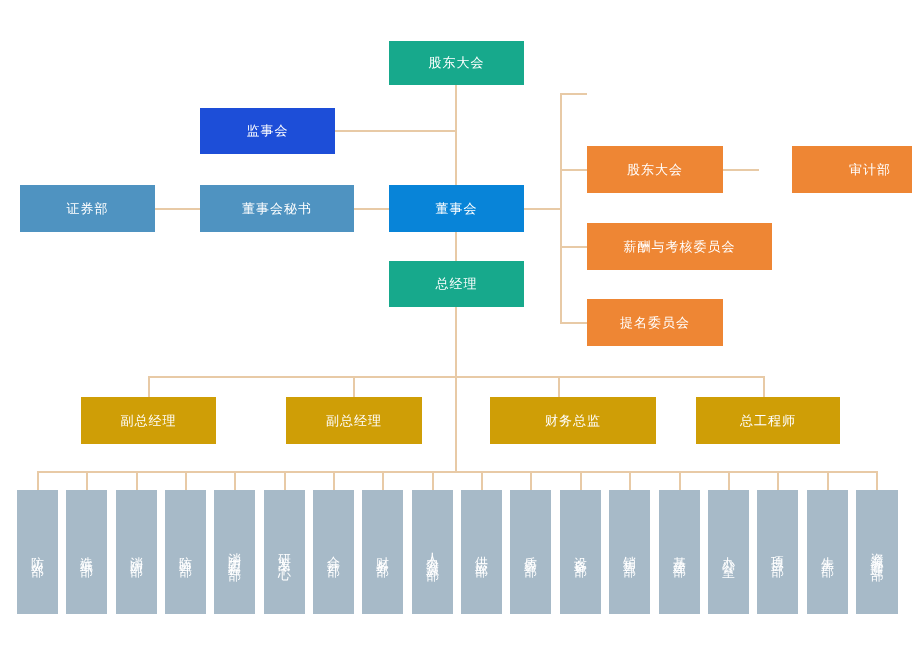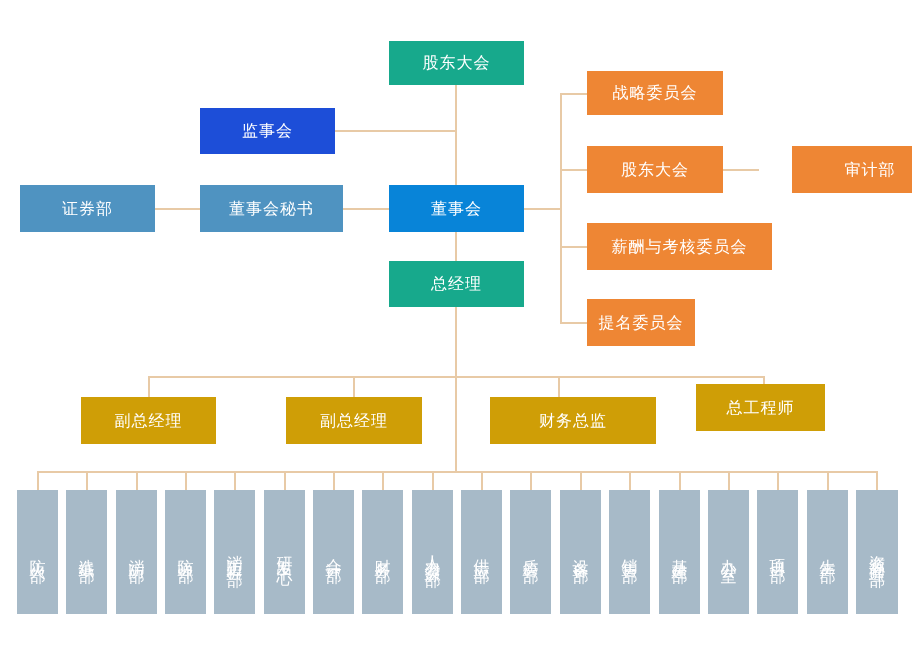--- a/index.html
+++ b/index.html
@@ -21,21 +21,21 @@
   }
   .line.h { height: 2px; }
   .line.v { width: 2px; }
   .node {
     position: absolute;
     z-index: 2;
     display: flex;
     align-items: center;
     justify-content: center;
     color: #ffffff;
-    font-size: 16px;
+    font-size: 13px;
     letter-spacing: 1px;
     text-align: center;
     box-sizing: border-box;
     cursor: default;
     user-select: none;
   }
   .node span {
     display: block;
     line-height: 1.2;
   }
@@ -89,54 +89,51 @@
     <div class="line v" style="left: 876px; top: 471px; height: 19px; background: rgb(232, 202, 166);"></div>
     <div class="node" style="left: 389px; top: 41px; width: 135px; height: 44px; background: rgb(23, 169, 140); color: rgb(255, 255, 255);">
       <span>股东大会</span>
     </div>
     <div class="node" style="left: 200px; top: 108px; width: 135px; height: 46px; background: #1d4ed8; color: rgb(255, 255, 255);">
       <span>监事会</span>
     </div>
     <div class="node" style="left: 20px; top: 185px; width: 135px; height: 47px; background: rgb(79, 147, 193); color: rgb(255, 255, 255);">
       <span>证券部</span>
     </div>
-    <div class="node" style="left: 200px; top: 185px; width: 143px; height: 47px; background: rgb(79, 147, 193); color: rgb(255, 255, 255);">
+    <div class="node" style="left: 200px; top: 185px; width: 154px; height: 47px; background: rgb(79, 147, 193); color: rgb(255, 255, 255);">
       <span>董事会秘书</span>
     </div>
     <div class="node" style="left: 389px; top: 185px; width: 135px; height: 47px; background: rgb(8, 132, 216); color: rgb(255, 255, 255);">
       <span>董事会</span>
-    </div>
-    <div class="node" style="left: 587px; top: 71px; width: 136px; height: 44px; background: rgb(238, 134, 52); color: rgb(255, 255, 255);">
-      <span>战略委员会</span>
     </div>
     <div class="node" style="left: 587px; top: 146px; width: 136px; height: 47px; background: rgb(238, 134, 52); color: rgb(255, 255, 255);">
       <span>股东大会</span>
     </div>
     <div class="node" style="left: 792px; top: 146px; width: 156px; height: 47px; background: rgb(238, 134, 52); color: rgb(255, 255, 255);">
       <span>审计部</span>
     </div>
     <div class="node" style="left: 587px; top: 223px; width: 185px; height: 47px; background: rgb(238, 134, 52); color: rgb(255, 255, 255);">
       <span>薪酬与考核委员会</span>
     </div>
-    <div class="node" style="left: 587px; top: 299px; width: 108px; height: 47px; background: rgb(238, 134, 52); color: rgb(255, 255, 255);">
+    <div class="node" style="left: 587px; top: 299px; width: 136px; height: 47px; background: rgb(238, 134, 52); color: rgb(255, 255, 255);">
       <span>提名委员会</span>
     </div>
     <div class="node" style="left: 389px; top: 261px; width: 135px; height: 46px; background: rgb(23, 169, 140); color: rgb(255, 255, 255);">
       <span>总经理</span>
     </div>
     <div class="node" style="left: 81px; top: 397px; width: 135px; height: 47px; background: rgb(207, 158, 6); color: rgb(255, 255, 255);">
       <span>副总经理</span>
     </div>
     <div class="node" style="left: 286px; top: 397px; width: 136px; height: 47px; background: rgb(207, 158, 6); color: rgb(255, 255, 255);">
       <span>副总经理</span>
     </div>
     <div class="node" style="left: 490px; top: 397px; width: 166px; height: 47px; background: rgb(207, 158, 6); color: rgb(255, 255, 255);">
       <span>财务总监</span>
     </div>
-    <div class="node" style="left: 696px; top: 384px; width: 129px; height: 47px; background: rgb(207, 158, 6); color: rgb(255, 255, 255); text-align: right;">
+    <div class="node" style="left: 696px; top: 397px; width: 144px; height: 47px; background: rgb(207, 158, 6); color: rgb(255, 255, 255); text-align: right;">
       <span>总工程师</span>
     </div>
     <div class="node vertical" style="left: 17px; top: 490px; width: 41px; height: 124px; background: rgb(167, 186, 200); color: rgb(255, 255, 255);">
       <span>防火部</span>
     </div>
     <div class="node vertical" style="left: 66px; top: 490px; width: 41px; height: 124px; background: rgb(167, 186, 200); color: rgb(255, 255, 255);">
       <span>造纸部</span>
     </div>
     <div class="node vertical" style="left: 116px; top: 490px; width: 41px; height: 124px; background: rgb(167, 186, 200); color: rgb(255, 255, 255);">
       <span>消防部</span>

